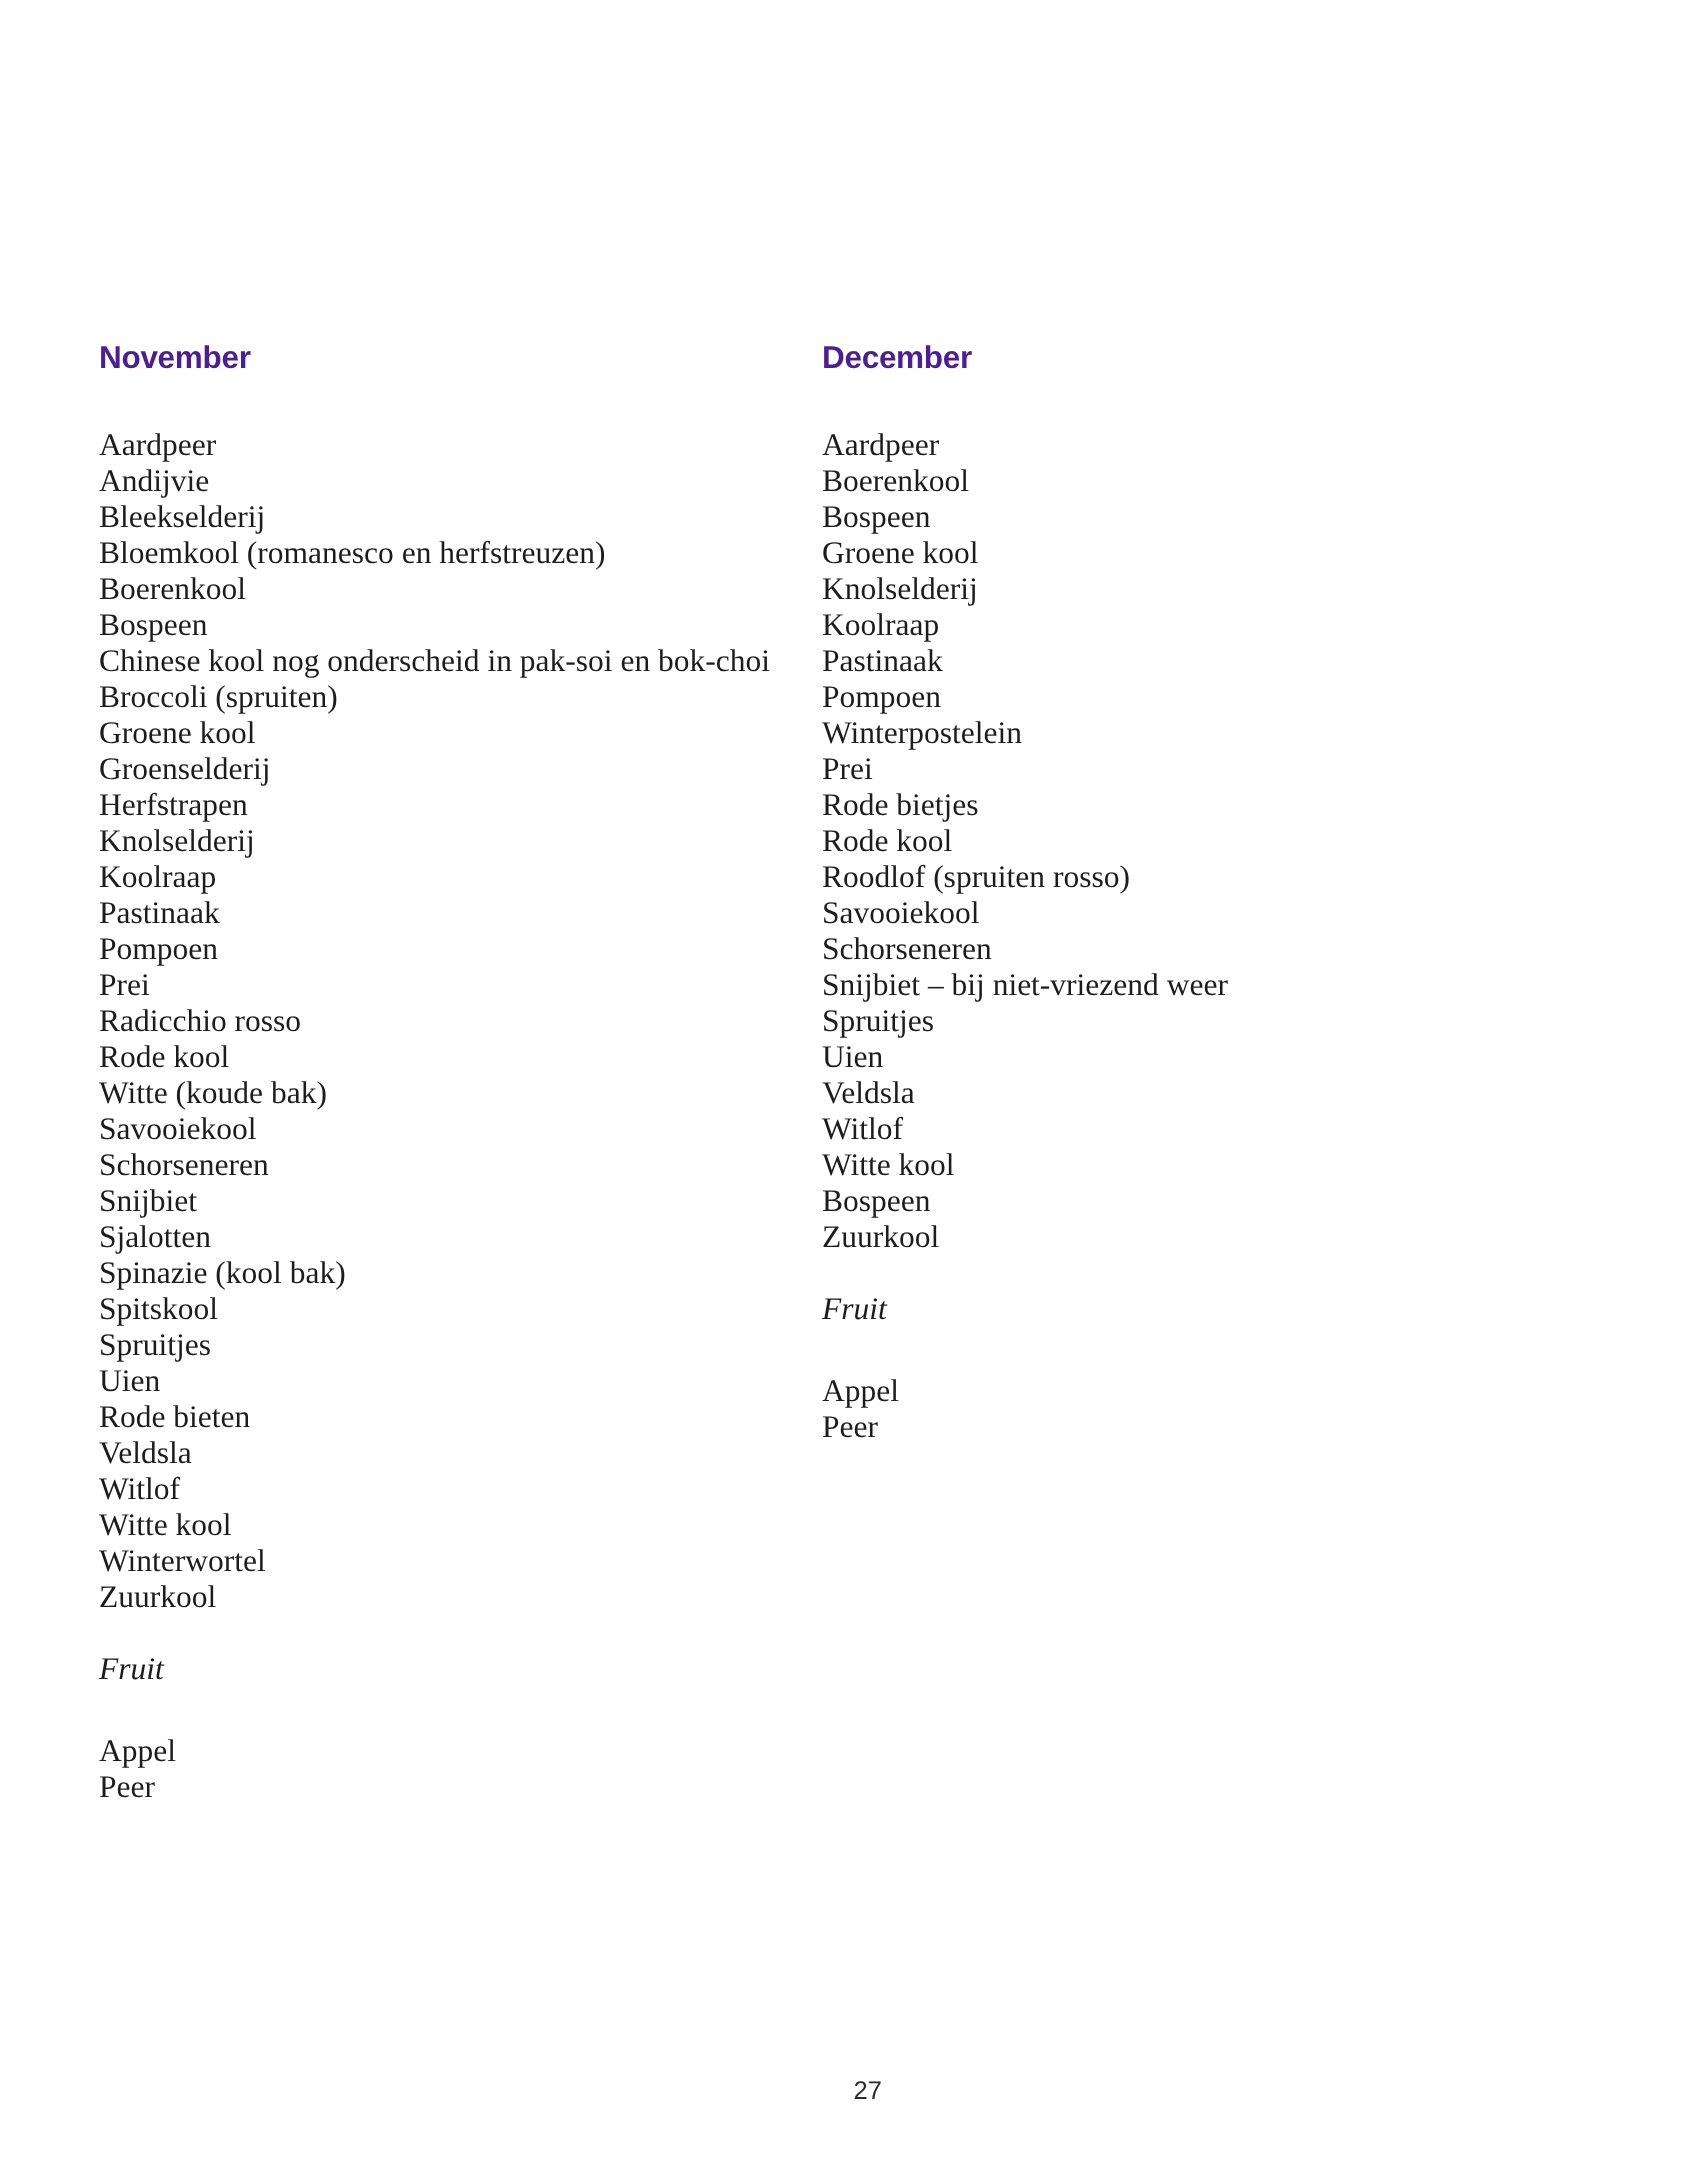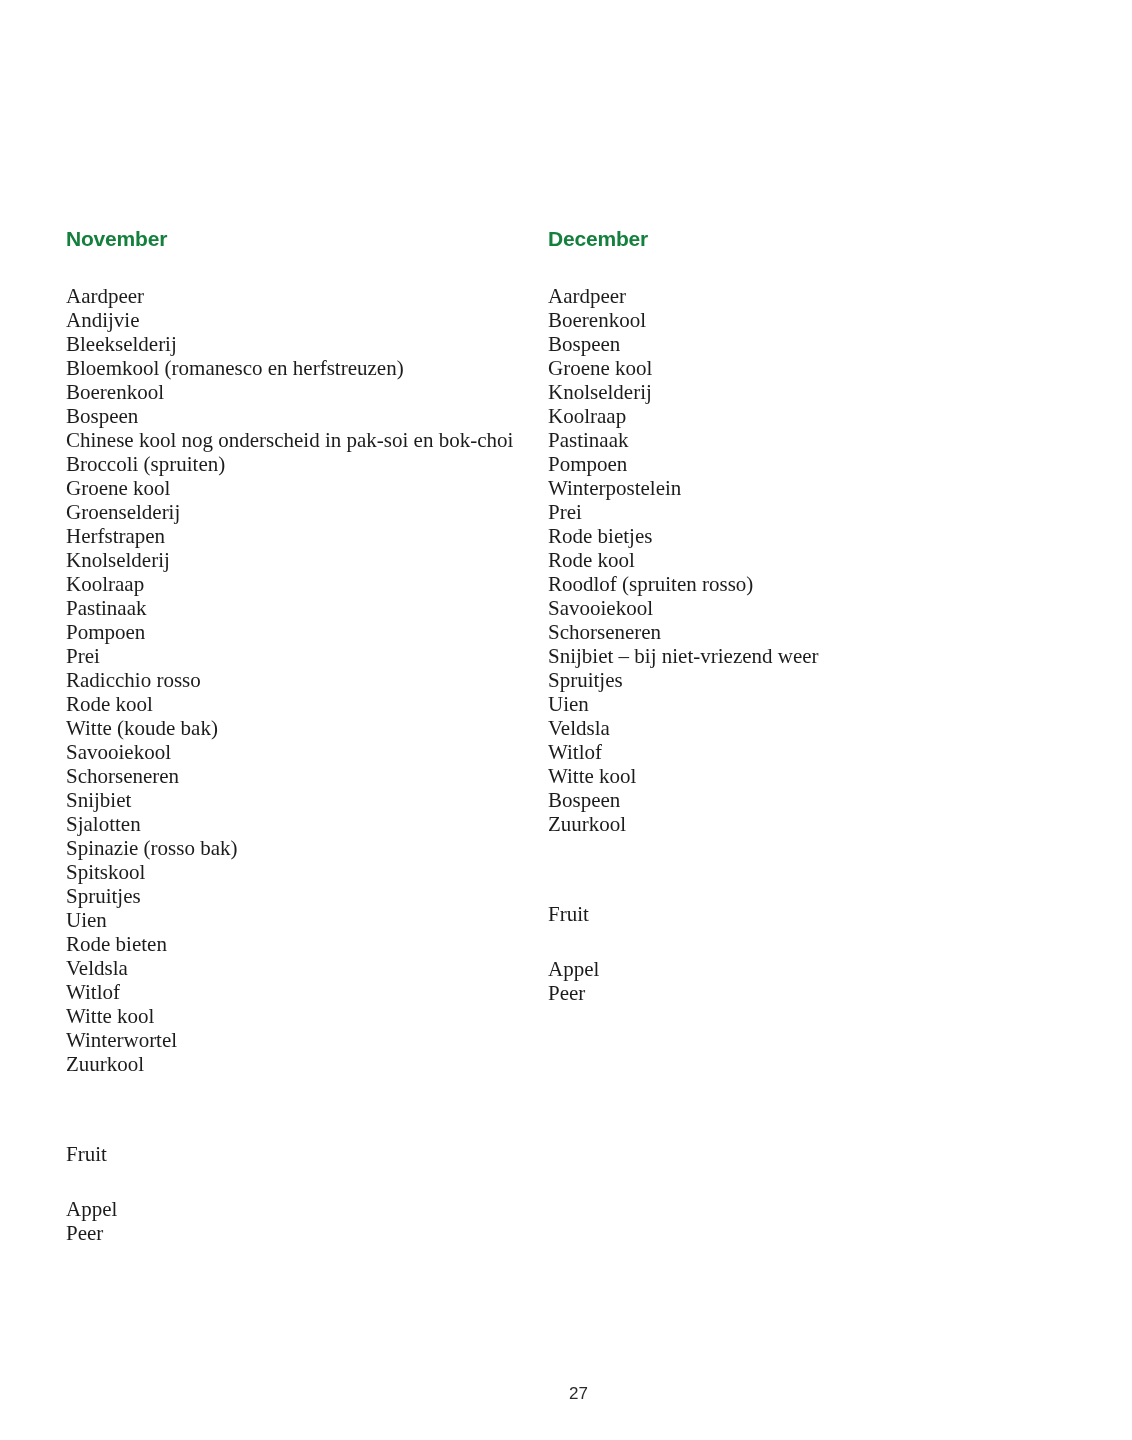--- a/index.html
+++ b/index.html
@@ -25,39 +25,39 @@
     width: 505px;
   }
   .col-1 { left: 66px; }
   .col-2 { left: 548px; }
   .month-heading {
     font-family: "Liberation Sans", sans-serif;
     font-weight: 700;
     font-size: 21px;
     line-height: 28px;
     letter-spacing: -0.2px;
-    color: #15803d;
+    color: #4c1d95;
     margin-bottom: 2px;
   }
   .veg-list {
     list-style: none;
     margin-top: 31px;
   }
   .veg-list li {
     font-size: 21px;
     line-height: 24px;
     white-space: nowrap;
   }
   .section-spacer {
     height: 24px;
   }
   .fruit-heading {
+    font-style: italic;
     font-size: 21px;
     line-height: 24px;
-    margin-top: 42px;
   }
   .page-number {
     position: absolute;
     left: 4px;
     top: 1384px;
     width: 100%;
     text-align: center;
     font-family: "Liberation Sans", sans-serif;
     font-size: 17px;
     color: #2a2a2a;
@@ -88,21 +88,21 @@
         <li>Pastinaak</li>
         <li>Pompoen</li>
         <li>Prei</li>
         <li>Radicchio rosso</li>
         <li>Rode kool</li>
         <li>Witte (koude bak)</li>
         <li>Savooiekool</li>
         <li>Schorseneren</li>
         <li>Snijbiet</li>
         <li>Sjalotten</li>
-        <li>Spinazie (rosso bak)</li>
+        <li>Spinazie (kool bak)</li>
         <li>Spitskool</li>
         <li>Spruitjes</li>
         <li>Uien</li>
         <li>Rode bieten</li>
         <li>Veldsla</li>
         <li>Witlof</li>
         <li>Witte kool</li>
         <li>Winterwortel</li>
         <li>Zuurkool</li>
       </ul>

